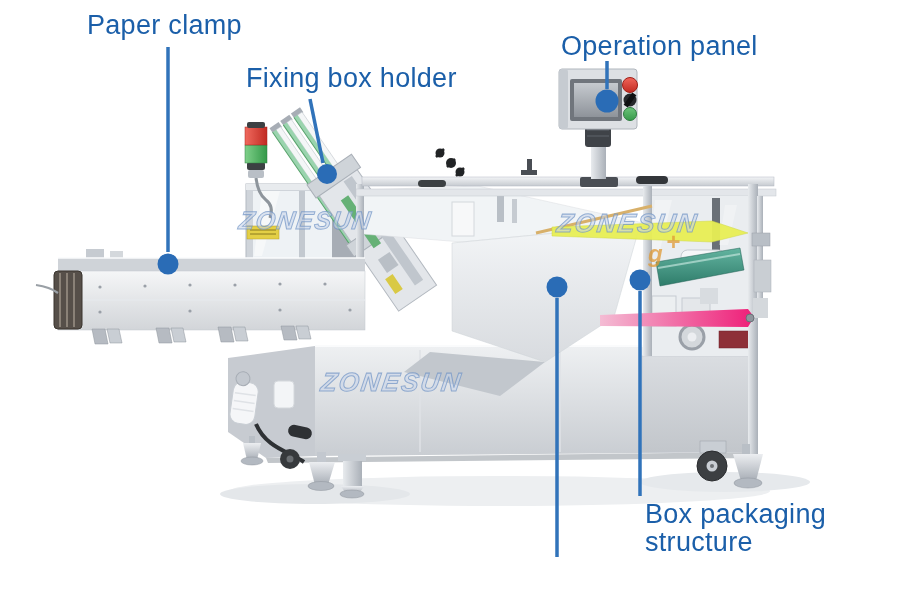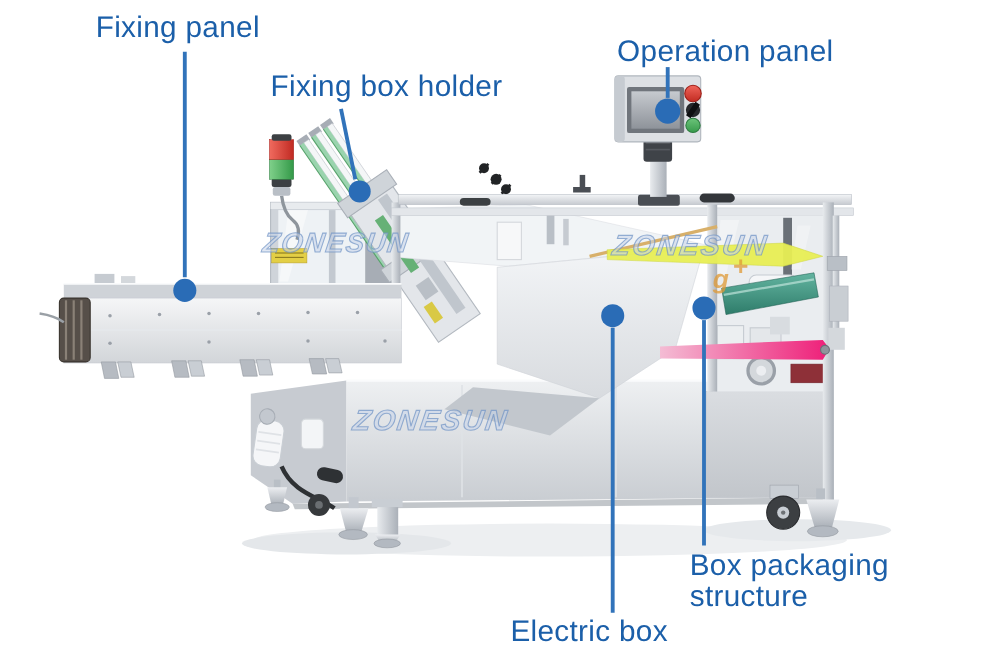--- a/index.html
+++ b/index.html
@@ -334,19 +334,18 @@
     <g>
       <line x1="557" y1="298" x2="557" y2="557" stroke="#3173ba" stroke-width="3.5"></line>
       <circle cx="557" cy="287" r="10.5" fill="#2a6cb6"></circle>
     </g>
     <g>
       <line x1="640" y1="291" x2="640" y2="496" stroke="#3173ba" stroke-width="3.5"></line>
       <circle cx="640" cy="280" r="10.5" fill="#2a6cb6"></circle>
     </g>
   </svg>
 
-  <div id="label-fixing-clamp" class="callout-label" style="left:87px;top:11px;">Fixing panel</div>
+  <div id="label-fixing-clamp" class="callout-label" style="left:87px;top:11px;">Paper clamp</div>
   <div id="label-paper-box-holder" class="callout-label" style="left:246px;top:64px;">Fixing box holder</div>
   <div id="label-operation-panel" class="callout-label" style="left:561px;top:32px;">Operation panel</div>
-  <div id="label-electric-box" class="callout-label" style="left:464px;top:560px;">Electric box</div>
-  <div id="label-box-packaging" class="callout-label" style="left:627px;top:500px;">Box packaging structure</div>
+  <div id="label-box-packaging" class="callout-label" style="left:645px;top:500px;">Box packaging structure</div>
 
 </div>
 
 </body></html>

